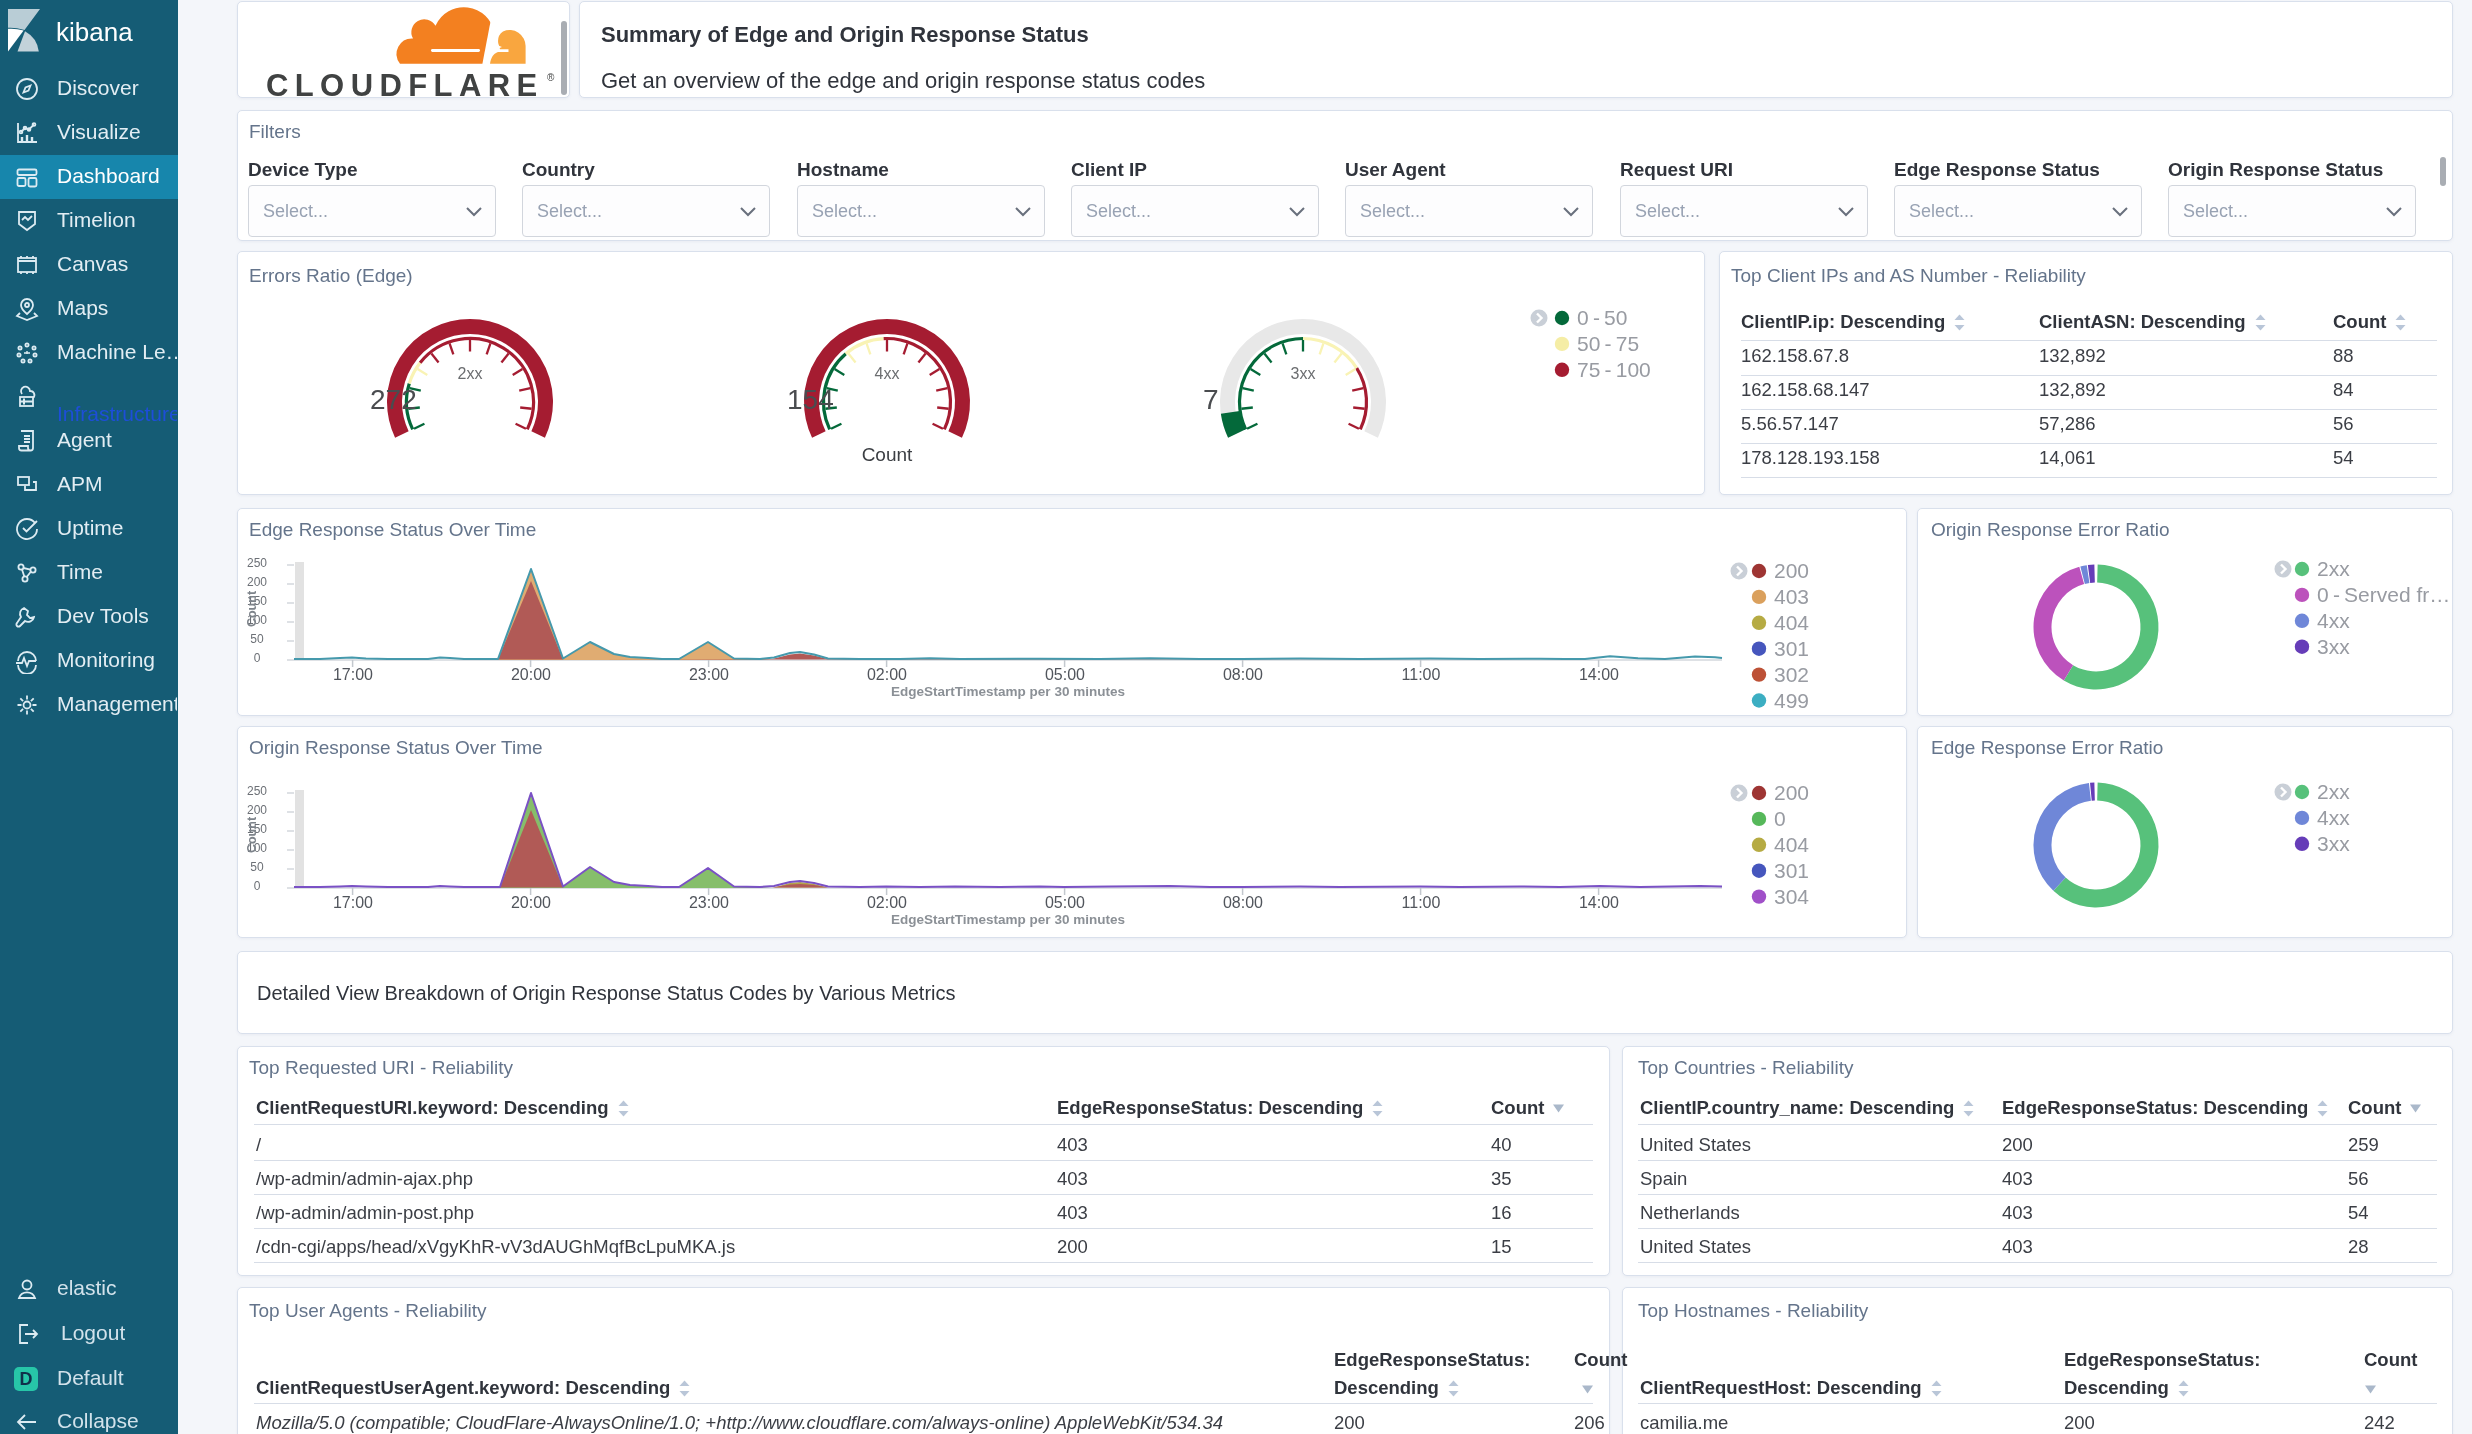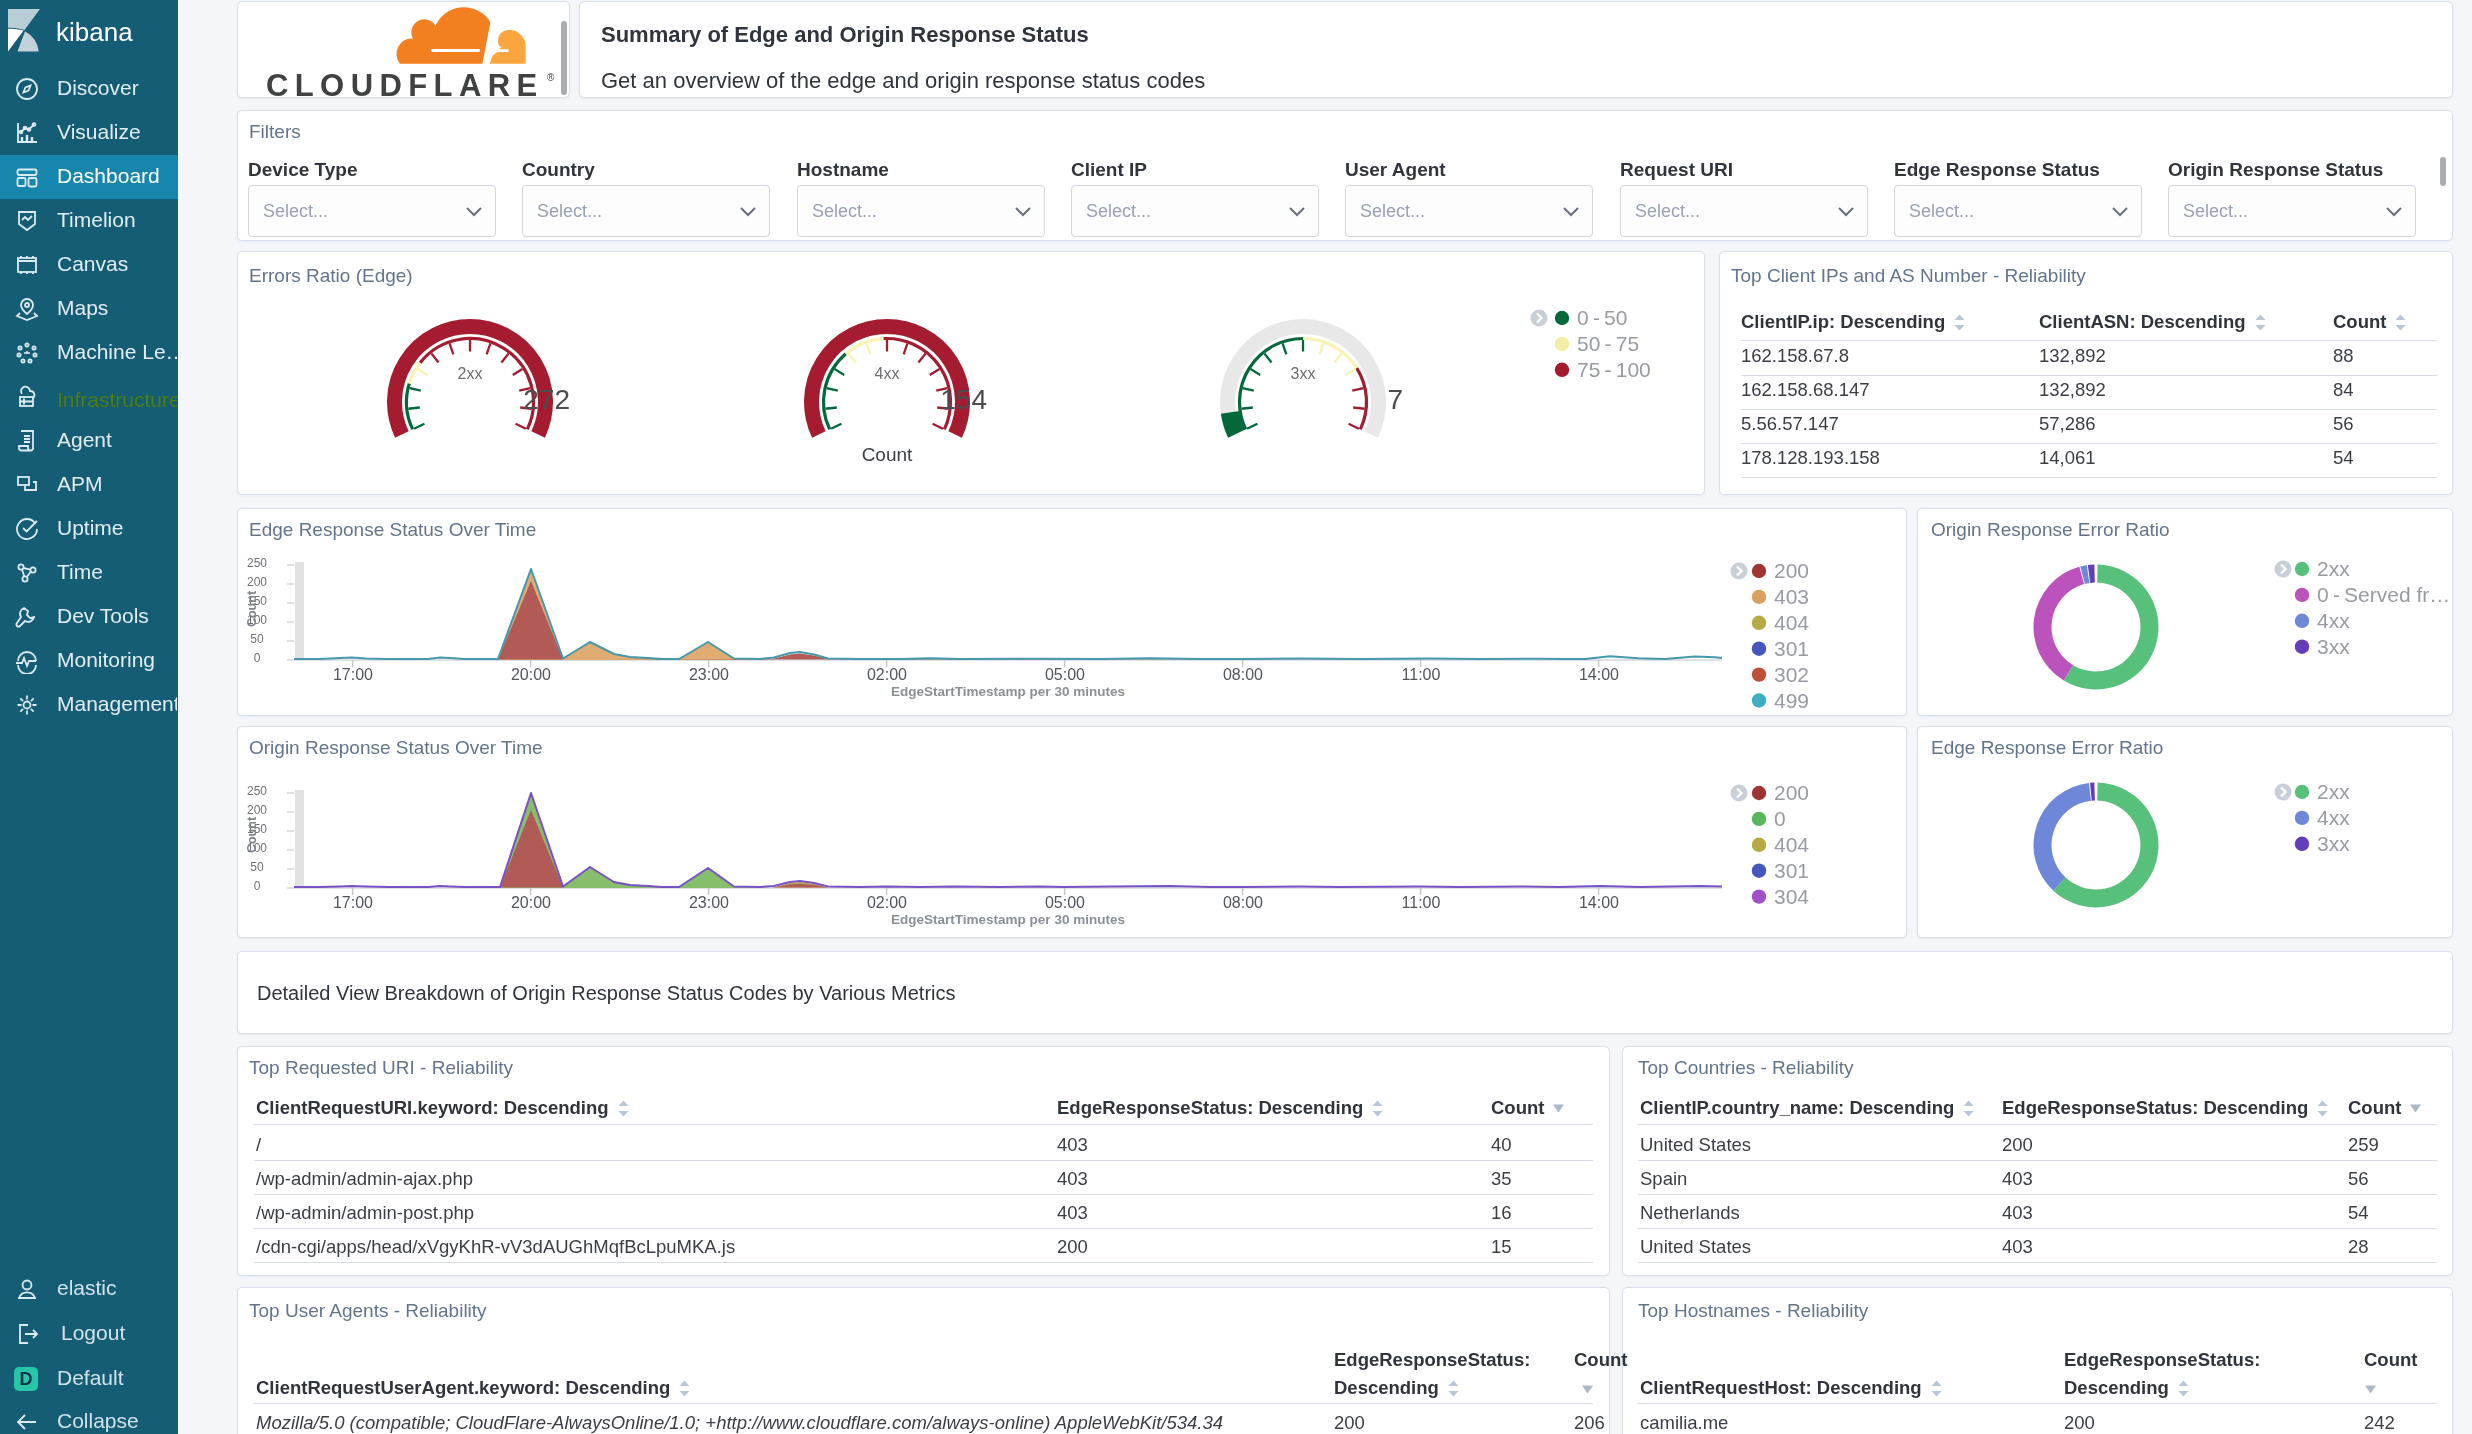--- a/index.html
+++ b/index.html
@@ -12,21 +12,21 @@
 .flabel { font-size:19px; font-weight:bold; color:#30343c; white-space:nowrap; }
 .select { width:248px; height:52px; background:#fdfdfe; border:1px solid #d2d6dd; border-radius:4px; }
 .select span { position:absolute; left:14px; top:15px; font-size:18px; color:#98a2b3; }
 .th { font-size:18.5px; font-weight:bold; color:#30343c; white-space:nowrap; display:flex; align-items:center; }
 .cell { font-size:18.5px; color:#3b3e45; white-space:nowrap; }
 .xlab { font-size:16px; color:#51555c; text-align:center; }
 .ylab { font-size:12px; color:#6c7076; text-align:center; }
 .axtitle { font-size:13.5px; font-weight:bold; color:#8b9096; text-align:center; }
 .ycount { font-size:12.5px; font-weight:bold; color:#7d838a; transform:rotate(-90deg); }
 .glab { font-size:16px; color:#6b6d70; text-align:center; }
-.gval { font-size:28px; color:#4a4c4f; text-align:right; }
+.gval { font-size:28px; color:#4a4c4f; text-align:left; }
 .gcount { font-size:19px; color:#3c3f44; text-align:center; }
 </style></head>
 <body>
 <div class="sidebar"></div>
 <div class="abs" style="left:0;top:155px;width:178px;height:44px;background:#1786ac"></div>
 <svg class="abs" style="left:14px;top:76px" width="26" height="26" viewBox="0 0 26 26" fill="none" stroke="#dcebf2" stroke-width="1.8">
     <circle cx="13" cy="13" r="10"></circle>
     <path d="M16.5 9.5 L14.5 14.5 L9.5 16.5 L11.5 11.5 Z"></path>
   </svg>
 <div class="abs navtxt" style="left:57px;top:76px;color:#e2edf3">Discover</div>
@@ -71,21 +71,21 @@
     <circle cx="5" cy="15" r="1.6"></circle>
     <circle cx="6" cy="8" r="1.6"></circle>
     <path d="M13 11 v3 M10 13 h6" stroke-width="1.4"></path>
   </svg>
 <div class="abs navtxt" style="left:57px;top:340px;color:#e2edf3">Machine Le…</div>
 <svg class="abs" style="left:14px;top:384px" width="26" height="26" viewBox="0 0 26 26" fill="none" stroke="#dcebf2" stroke-width="1.8">
     <path d="M8 10 a4.5 4.5 0 1 1 8 -3 a4 4 0 0 1 3 7"></path>
     <rect x="6" y="13" width="13" height="9"></rect>
     <path d="M6 17.5 h13 M9 15.5 h2 M9 19.5 h2"></path>
   </svg>
-<div class="abs navtxt" style="left:57px;top:388px;color:#4d7c0f">Infrastructure</div>
+<div class="abs navtxt" style="left:57px;top:402px;color:#1d4ed8">Infrastructure</div>
 <svg class="abs" style="left:14px;top:428px" width="26" height="26" viewBox="0 0 26 26" fill="none" stroke="#dcebf2" stroke-width="1.8">
     <path d="M7 3 h12 v17 a2.5 2.5 0 0 1 -5 0 v-2 h-9 v2 a2.5 2.5 0 0 0 2.5 2.5 h9"></path>
     <path d="M10 8 h6 M10 11 h6 M10 14 h6"></path>
   </svg>
 <div class="abs navtxt" style="left:57px;top:428px;color:#e2edf3">Agent</div>
 <svg class="abs" style="left:14px;top:472px" width="26" height="26" viewBox="0 0 26 26" fill="none" stroke="#dcebf2" stroke-width="1.8">
     <rect x="4" y="5" width="11" height="8"></rect>
     <path d="M19 10 h3 v8 h-11 v-4"></path>
   </svg>
 <div class="abs navtxt" style="left:57px;top:472px;color:#e2edf3">APM</div>

